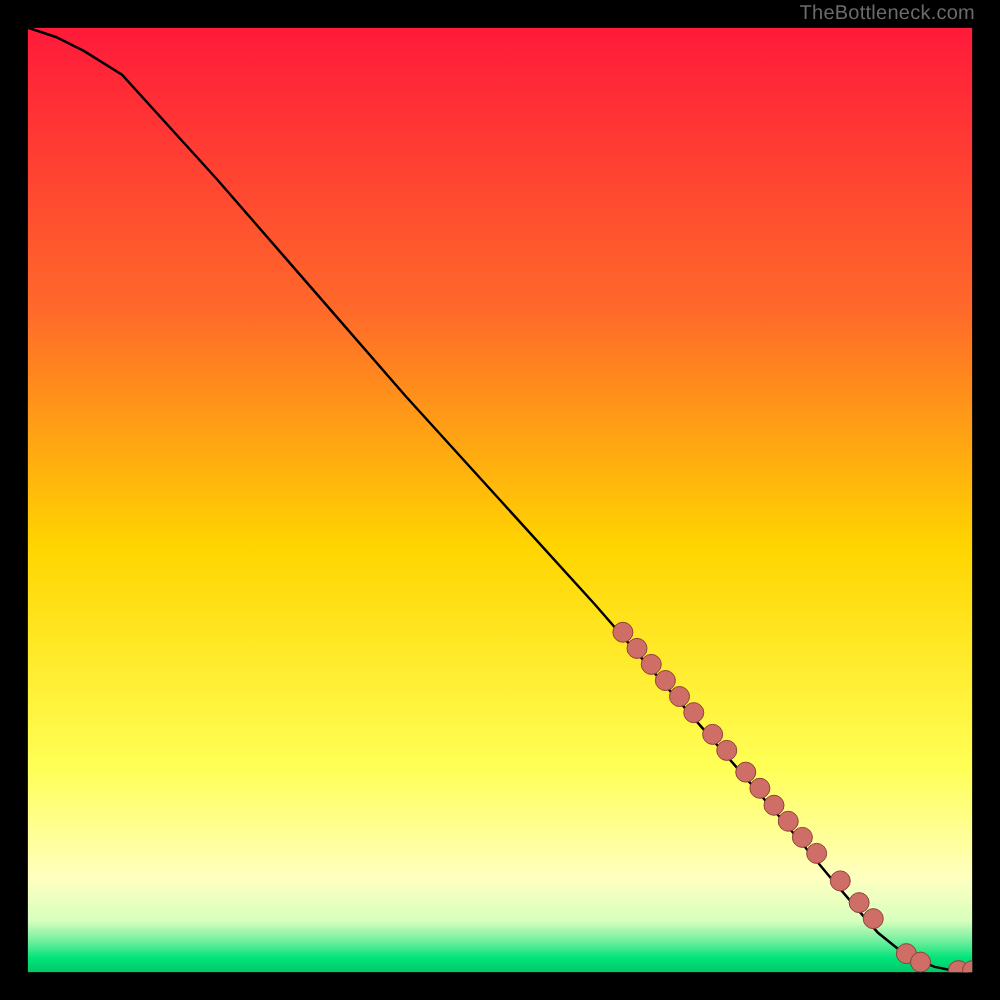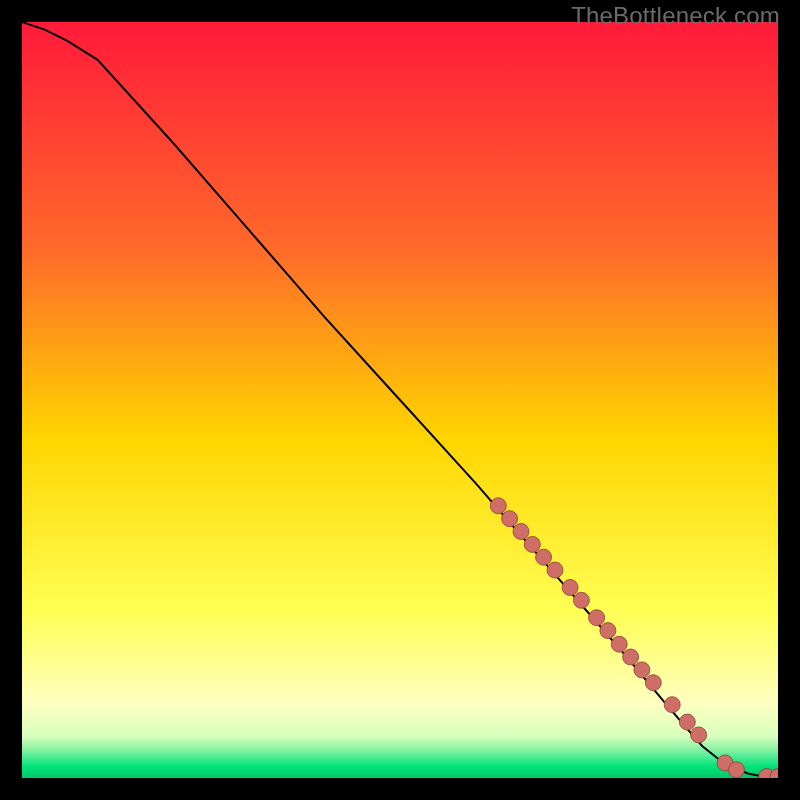--- a/index.html
+++ b/index.html
@@ -35,21 +35,21 @@
     position: absolute;
     inset: 0;
     width: 100%;
     height: 100%;
   }
   .watermark {
     position: absolute;
     top: 2px;
     right: 20px;
     color: #6b6b6b;
-    font-size: 24px;
+    font-size: 16px;
     font-weight: 500;
     letter-spacing: 0.2px;
     user-select: none;
   }
   .marker {
     fill: #cf6e66;
     stroke: #8f3e38;
     stroke-width: 0.8;
   }
 </style>

